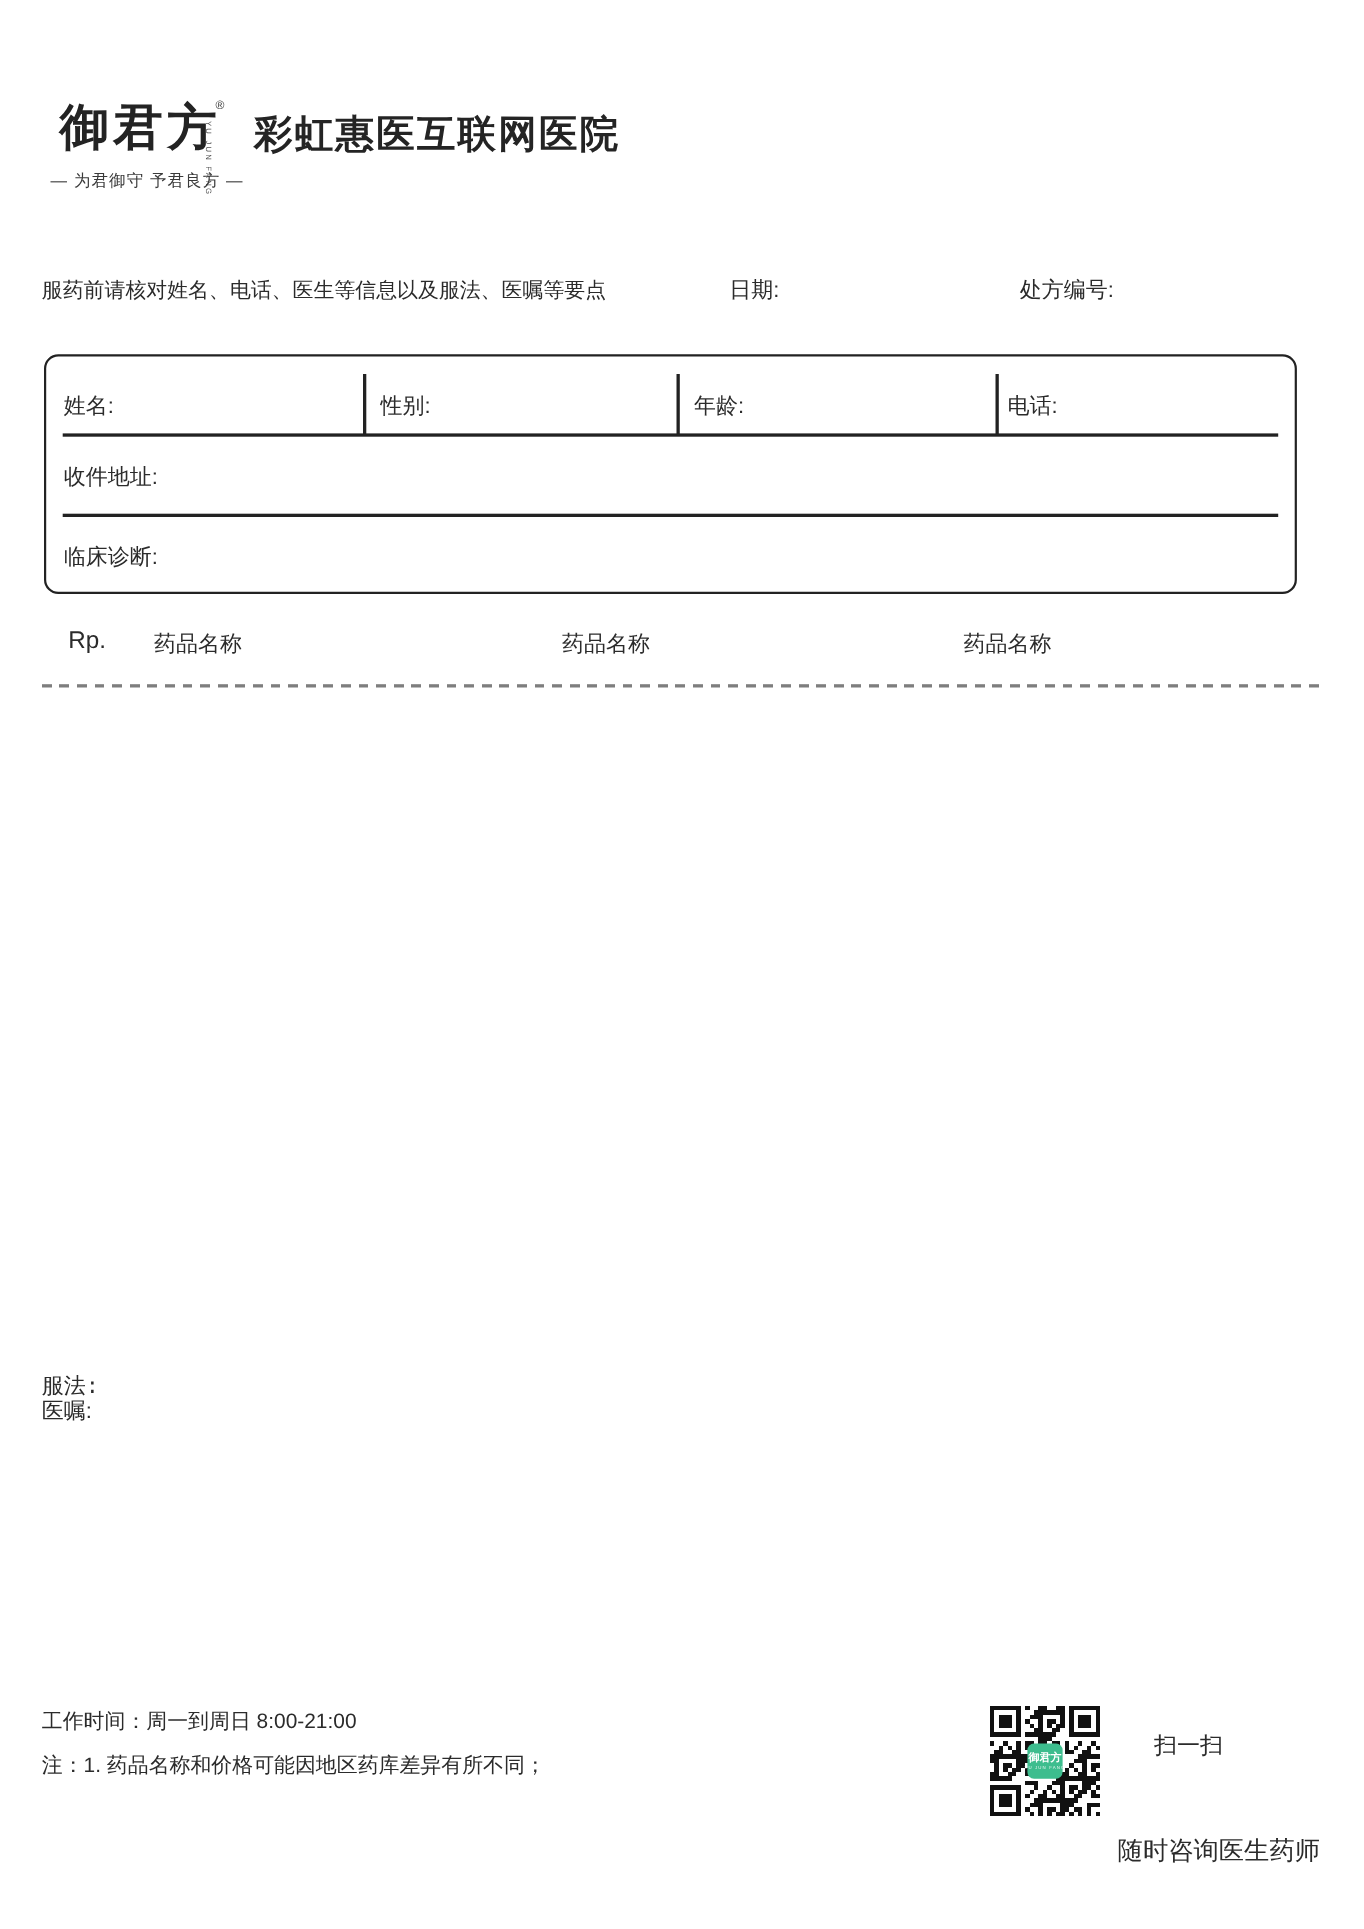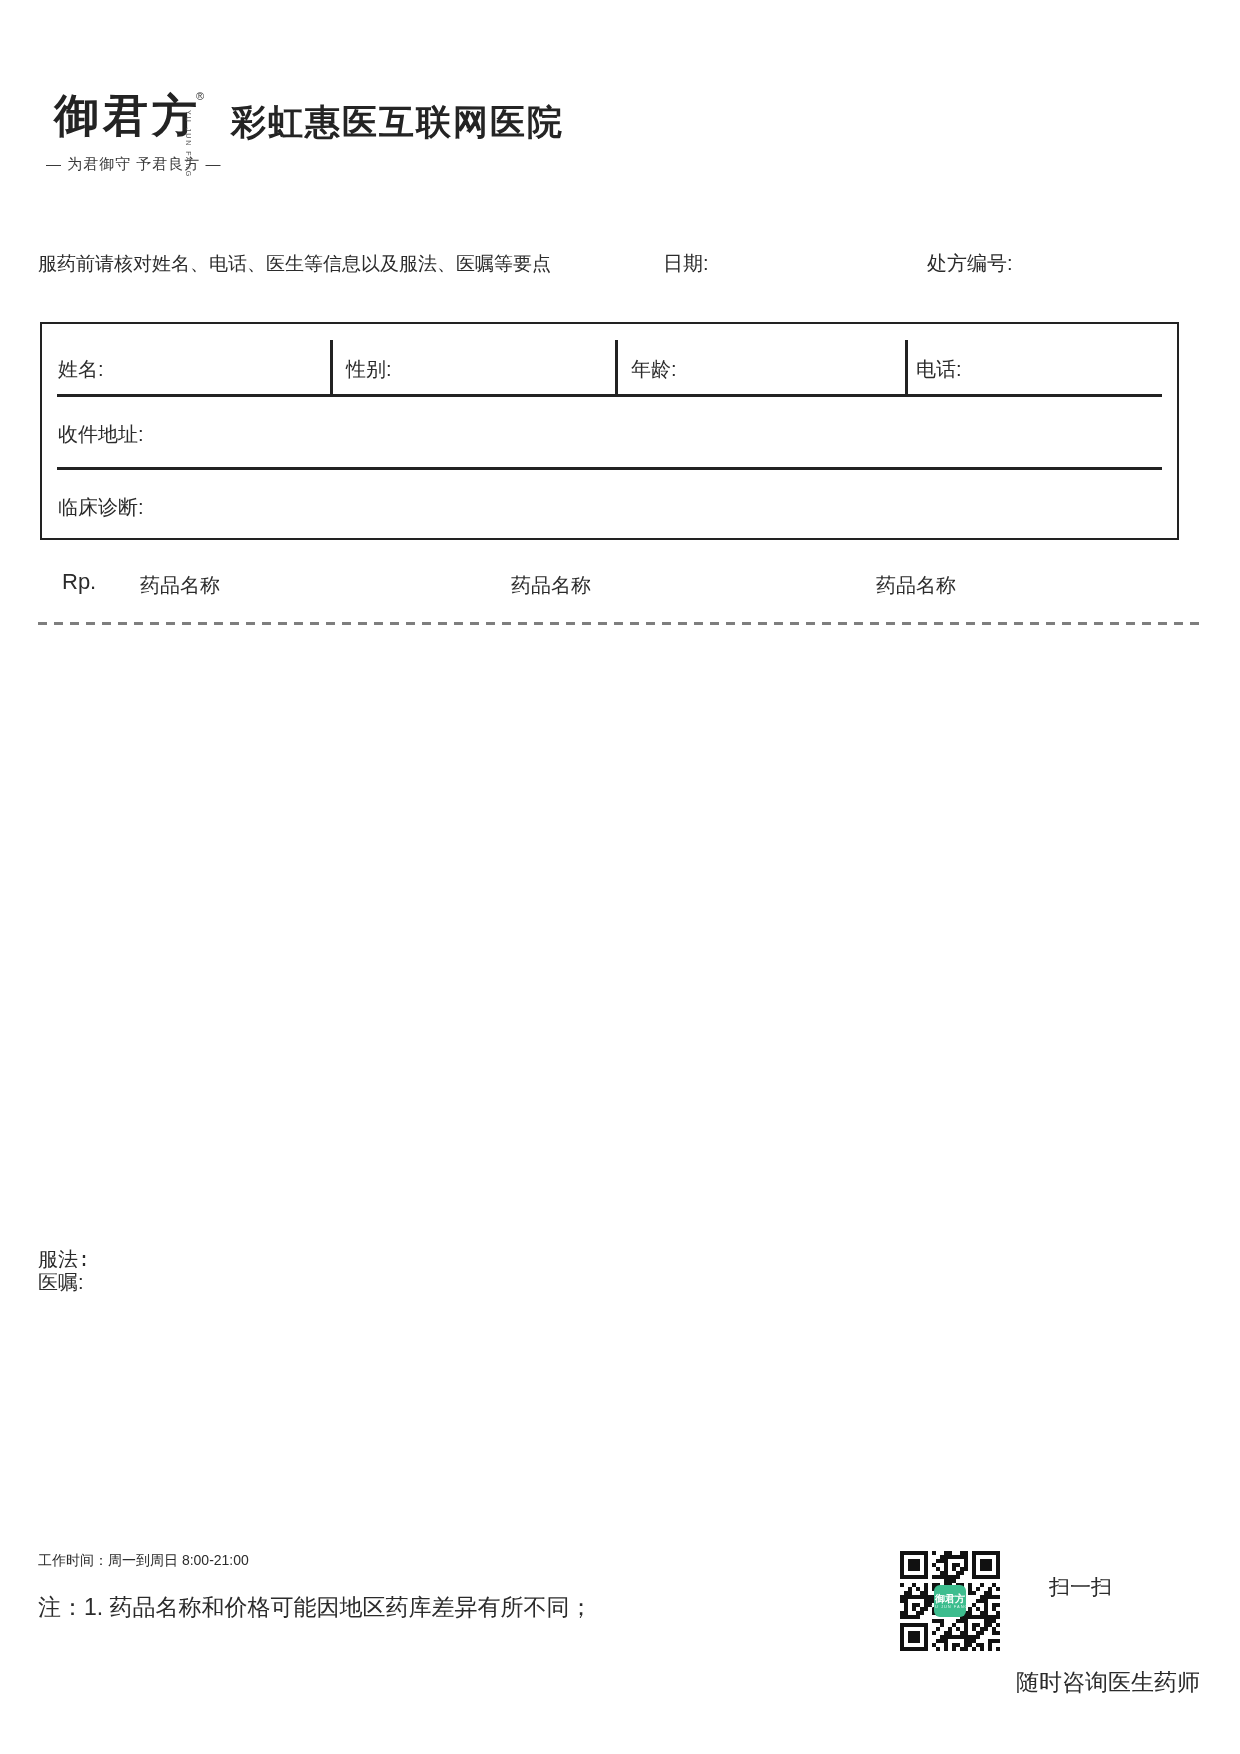--- a/index.html
+++ b/index.html
@@ -20,21 +20,21 @@
   .hospital-name{left:231px;top:99px;font-size:35px;font-weight:bold;
     letter-spacing:2px;color:#242424;}
 
   
   .notice-text{left:38px;top:251px;font-size:19px;}
   .date-label{left:663px;top:250px;font-size:20px;}
   .rx-label{left:927px;top:250px;font-size:20px;text-align:center;}
 
   
   .patient-box{left:40px;top:322px;width:1135px;height:214px;
-    border:2.5px solid #222;border-radius:0;}
+    border:2.5px solid #222;border-radius:13px;}
   .patient-box .lbl{position:absolute;font-size:20px;line-height:24px;color:#2b2b2b;}
   .pb-name{left:16px;top:33px;}
   .pb-gender{left:304px;top:33px;}
   .pb-age{left:589px;top:33px;}
   .pb-phone{left:874px;top:33px;text-align:center;}
   .vdiv{position:absolute;top:16px;height:56px;width:2.5px;background:#222;}
   .vdiv1{left:288px;}  .vdiv2{left:573px;}  .vdiv3{left:863px;}
   .hline{position:absolute;left:15px;width:1105px;height:3px;background:#222;}
   .hline1{top:70px;}  .hline2{top:143px;}
   .pb-address{left:16px;top:98px;}
@@ -57,22 +57,22 @@
     border:2.5px solid #222;border-radius:12px;}
   .sig-box .lbl{position:absolute;font-size:20px;line-height:24px;}
   .sig-divider{position:absolute;left:224px;top:0;bottom:0;width:2.5px;background:#222;}
   .sb-doctor{left:16px;top:30px;}
   .sb-review{left:243px;top:30px;}
   .sb-dose{left:516px;top:30px;}
   .sb-fee{left:243px;top:105px;}
   .sb-total{left:516px;top:105px;}
 
   
-  .hours{left:38px;top:1552px;font-size:14px;}
-  .note1{left:38px;top:1592px;font-size:23px;}
+  .hours{left:38px;top:1552px;font-size:19px;}
+  .note1{left:38px;top:1592px;font-size:19px;}
   .note2{left:38px;top:1632px;font-size:21px;}
 
   .qr-wrap{left:900px;top:1550px;width:100px;height:102px;}
   .qr-wrap svg{width:100%;height:100%;display:block;}
   .qr-logo{position:absolute;left:34px;top:35px;width:32px;height:32px;border-radius:6px;
     display:flex;flex-direction:column;align-items:center;justify-content:center;
     color:#fff;}
   .qr-logo .t1{font-size:10px;line-height:11px;font-weight:bold;white-space:nowrap;}
   .qr-logo .t2{font-size:4px;line-height:5px;letter-spacing:1px;white-space:nowrap;opacity:.85;}
   .scan-label{left:1016px;top:1573px;font-size:21px;margin-left:33px;}

